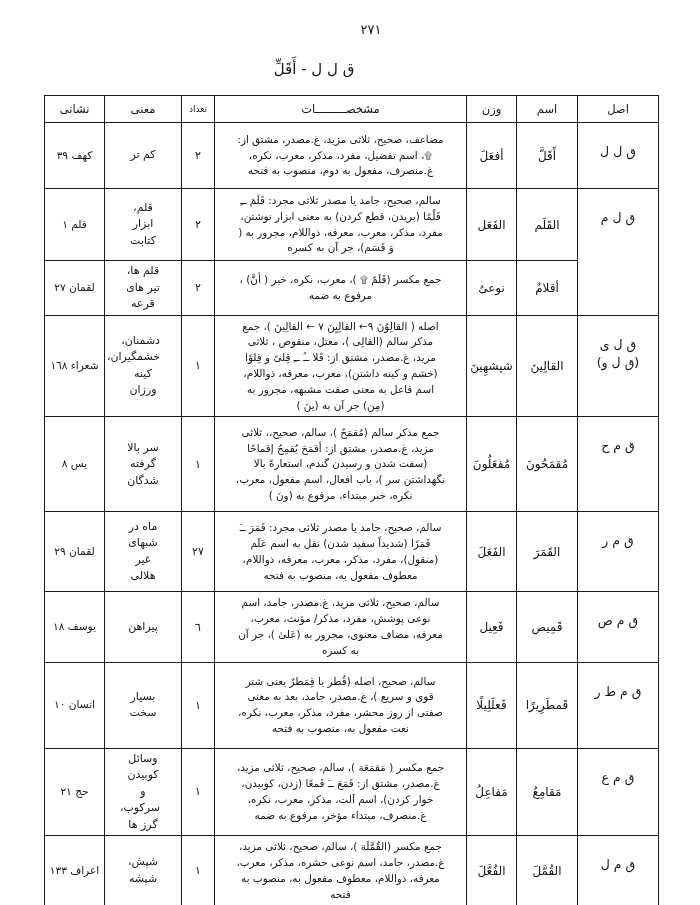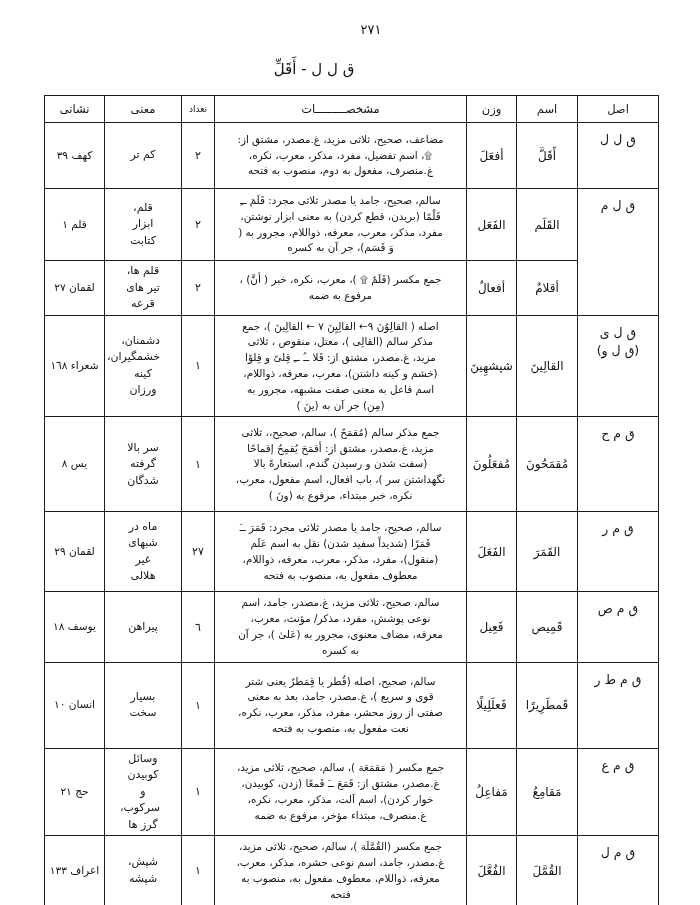--- a/index.html
+++ b/index.html
@@ -20,21 +20,21 @@
     border-collapse:collapse;table-layout:fixed;direction:rtl;
     border:1.5px solid #1c1c1c;
   }
   td,th{
     border:1px solid #1c1c1c;
     vertical-align:middle;text-align:center;
     padding:2px 3px;overflow:hidden;
     font-weight:normal;
   }
   th{font-size:11.5px;white-space:nowrap;text-align:center;}
-  .c-asl{font-size:12.5px;vertical-align:top;padding-top:8px;line-height:1.5;}
+  .c-asl{font-size:12.5px;vertical-align:top;padding-top:20px;line-height:1.5;}
   .c-esm,.c-vazn{font-size:12px;}
   .c-mosh{font-size:10.4px;line-height:1.52;text-align:center;padding:3px 20px;}
   .c-tedad{font-size:11px;}
   .c-mani{font-size:11px;line-height:1.5;padding:2px 21px;margin-top:28px;}
   .c-neshani{font-size:10.6px;line-height:1.5;margin-left:21px;}
 </style>
 </head>
 <body>
 
 <div class="pagenum">٢٧١</div>
@@ -76,21 +76,21 @@
     <td class="c-esm">القَلَم</td>
     <td class="c-vazn">الفَعَل</td>
     <td class="c-mosh">سالم، صحیح، جامد یا مصدر ثلاثی مجرد: قَلَمَ ــِ قَلْمًا (بریدن، قطع کردن) به معنی ابزار نوشتن، مفرد، مذکر، معرب، معرفه، ذواللام، مجرور به ( وَ قَسَم)، جر آن به کسره</td>
     <td class="c-tedad">٢</td>
     <td class="c-mani">قلم، ابزار کتابت</td>
     <td class="c-neshani">قلم ١</td>
   </tr>
 
   <tr style="height:52px">
     <td class="c-esm">أقلامٌ</td>
-    <td class="c-vazn">أفعالٌ</td>
+    <td class="c-vazn">نوعیٌ</td>
     <td class="c-mosh">جمع مکسر (قَلَمٌ ۩ )، معرب، نکره، خبر ( أنَّ) ، مرفوع به ضمه</td>
     <td class="c-tedad">٢</td>
     <td class="c-mani">قلم ها، تیر های قرعه</td>
     <td class="c-neshani">لقمان ٢٧</td>
   </tr>
 
   <tr style="height:98px">
     <td class="c-asl">
       <div>ق ل ی</div>
       <div>(ق ل و)</div>

